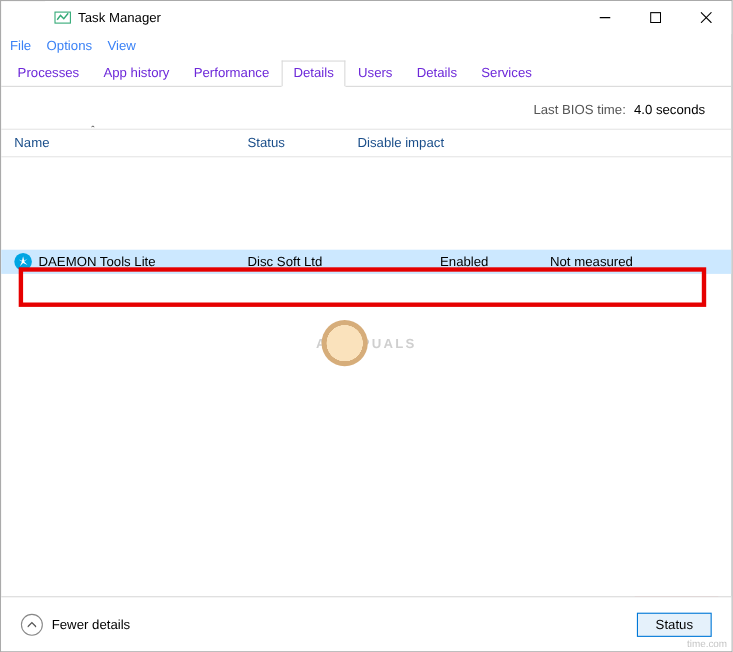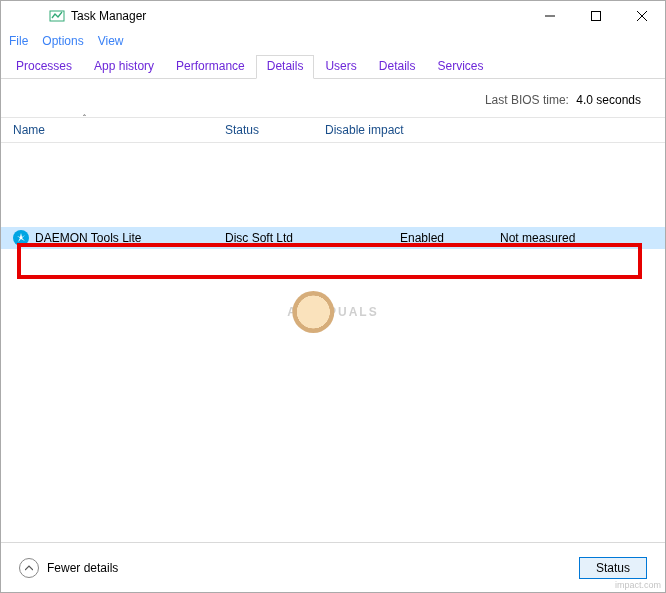--- a/index.html
+++ b/index.html
@@ -149,13 +149,13 @@
       <svg viewBox="0 0 8 8">
           <polyline points="0,6 4,2 8,6" fill="none" stroke="#555" stroke-width="1.2"></polyline>
         </svg>
     </span>
     <span>Fewer details</span>
   </div>
   <div class="spacer"></div>
   <button class="disable-btn">Status</button>
 </div>
 
-<div class="attribution">impact.com</div>
+<div class="attribution">time.com</div>
 
 </body></html>

